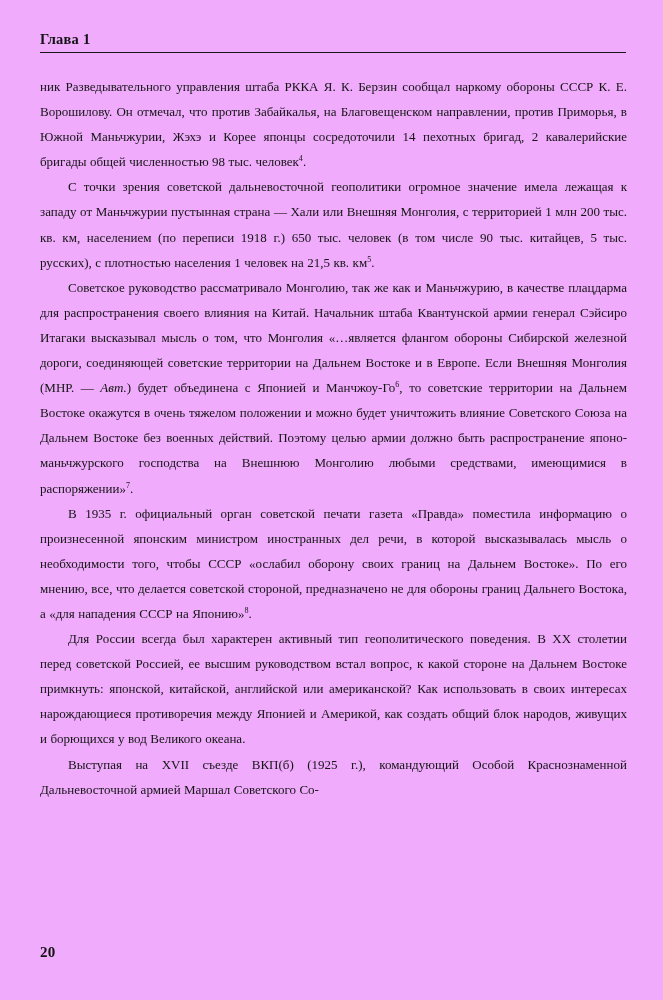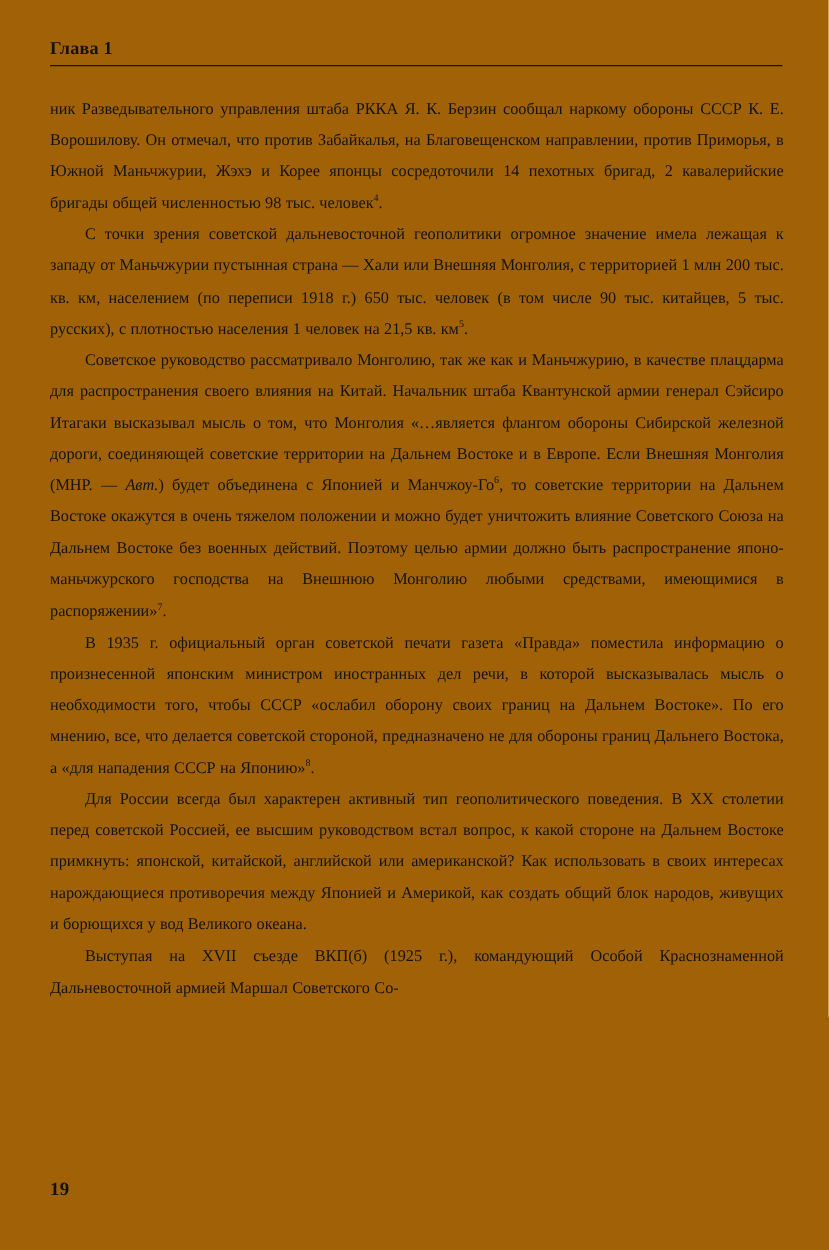--- a/index.html
+++ b/index.html
@@ -8,21 +8,21 @@
     background: #ffffff;
   }
   body {
     font-family: "Liberation Serif", "DejaVu Serif", serif;
     color: #111111;
   }
   .page {
     position: relative;
     width: 663px;
     height: 1000px;
-    background: #a16207;
+    background: #f0abfc;
     overflow: hidden;
     box-sizing: border-box;
   }
   .running-head {
     position: absolute;
     left: 40px;
     top: 30px;
     width: 586px;
   }
   .running-head-title {
@@ -93,15 +93,15 @@
 
   <div class="body-col" id="body-col">
       <p class="para no-indent">ник Разведывательного управления штаба РККА Я. К. Берзин сообщал наркому обороны СССР К. Е. Ворошилову. Он отмечал, что против Забайкалья, на Благовещенском направлении, против Приморья, в Южной Маньчжурии, Жэхэ и Корее японцы сосредоточили 14 пехотных бригад, 2 кавалерийские бригады общей численностью 98 тыс. человек<sup>4</sup>.</p>
       <p class="para">С точки зрения советской дальневосточной геополитики огромное значение имела лежащая к западу от Маньчжурии пустынная страна — Хали или Внешняя Монголия, с территорией 1 млн 200 тыс. кв. км, населением (по переписи 1918 г.) 650 тыс. человек (в том числе 90 тыс. китайцев, 5 тыс. русских), с плотностью населения 1 человек на 21,5 кв. км<sup>5</sup>.</p>
       <p class="para">Советское руководство рассматривало Монголию, так же как и Маньчжурию, в качестве плацдарма для распространения своего влияния на Китай. Начальник штаба Квантунской армии генерал Сэйсиро Итагаки высказывал мысль о том, что Монголия «…является флангом обороны Сибирской железной дороги, соединяющей советские территории на Дальнем Востоке и в Европе. Если Внешняя Монголия (МНР. — <em class="ital">Авт.</em>) будет объединена с Японией и Манчжоу-Го<sup>6</sup>, то советские территории на Дальнем Востоке окажутся в очень тяжелом положении и можно будет уничтожить влияние Советского Союза на Дальнем Востоке без военных действий. Поэтому целью армии должно быть распространение японо-маньчжурского господства на Внешнюю Монголию любыми средствами, имеющимися в распоряжении»<sup>7</sup>.</p>
       <p class="para">В 1935 г. официальный орган советской печати газета «Правда» поместила информацию о произнесенной японским министром иностранных дел речи, в которой высказывалась мысль о необходимости того, чтобы СССР «ослабил оборону своих границ на Дальнем Востоке». По его мнению, все, что делается советской стороной, предназначено не для обороны границ Дальнего Востока, а «для нападения СССР на Японию»<sup>8</sup>.</p>
       <p class="para">Для России всегда был характерен активный тип геополитического поведения. В XX столетии перед советской Россией, ее высшим руководством встал вопрос, к какой стороне на Дальнем Востоке примкнуть: японской, китайской, английской или американской? Как использовать в своих интересах нарождающиеся противоречия между Японией и Америкой, как создать общий блок народов, живущих и борющихся у вод Великого океана.</p>
       <p class="para">Выступая на XVII съезде ВКП(б) (1925 г.), командующий Особой Краснознаменной Дальневосточной армией Маршал Советского Со-</p>
     </div>
 
-  <div class="folio">19</div>
+  <div class="folio">20</div>
 
 </div>
 
 </body></html>

